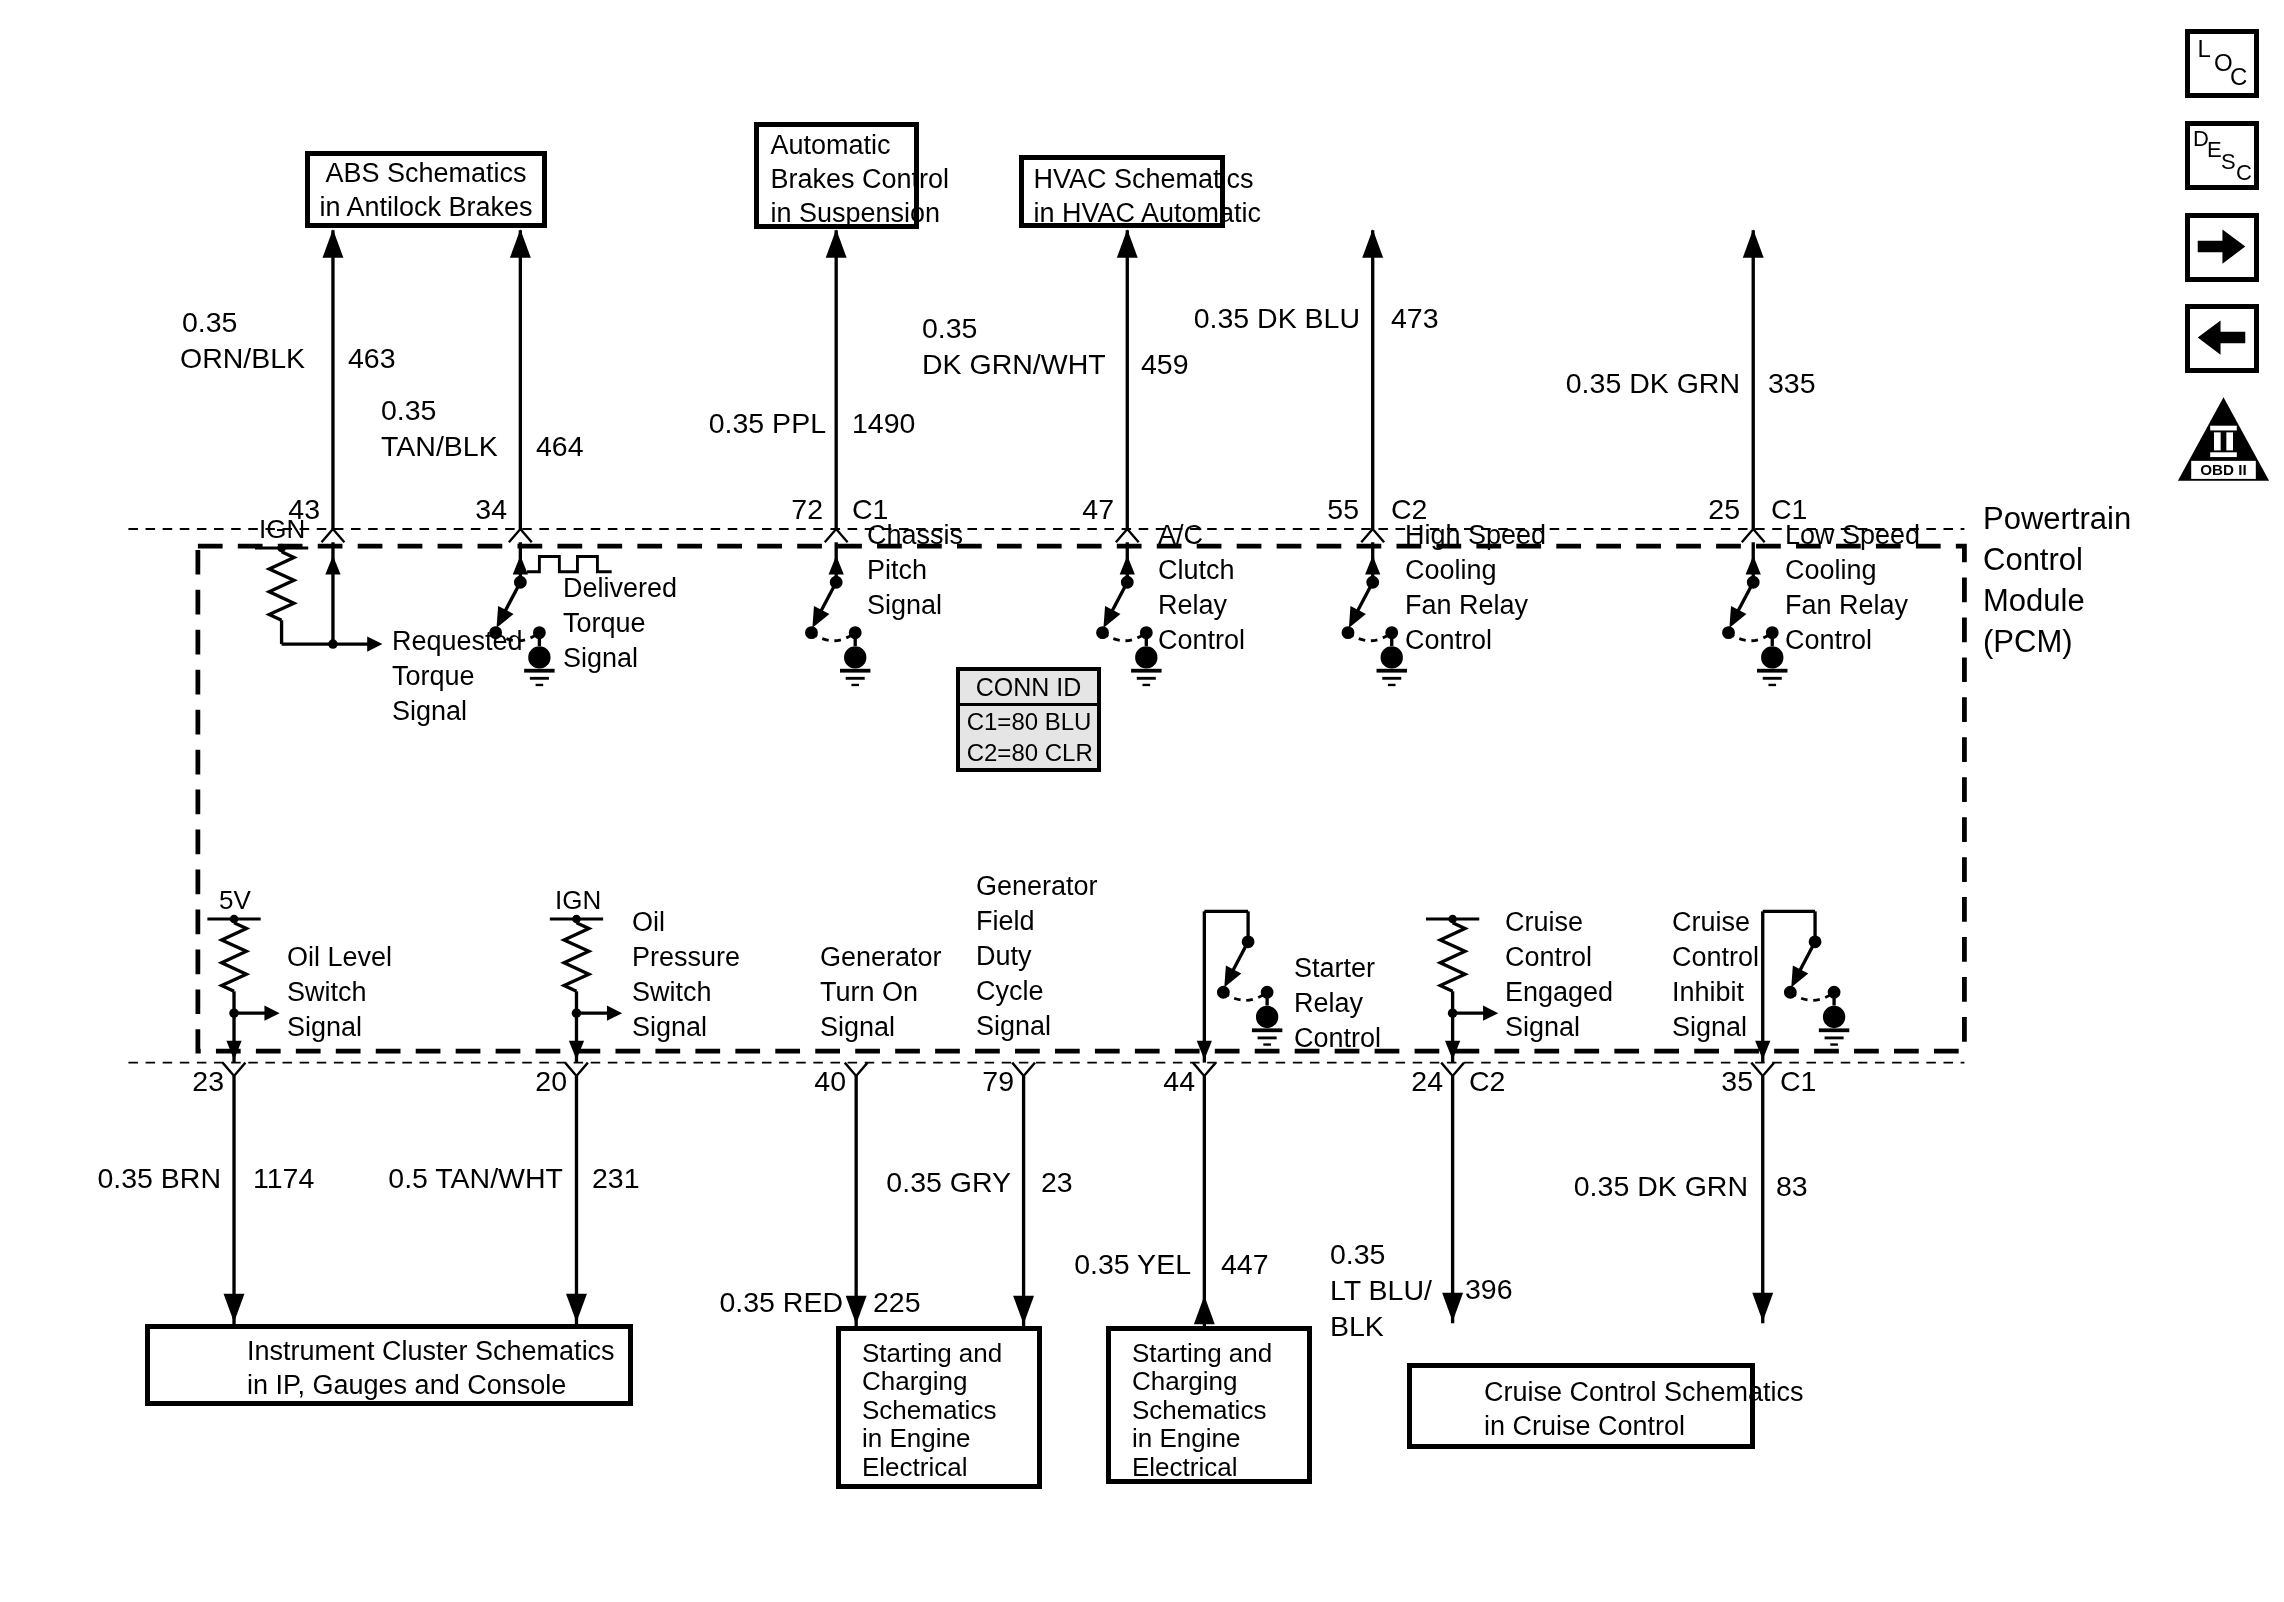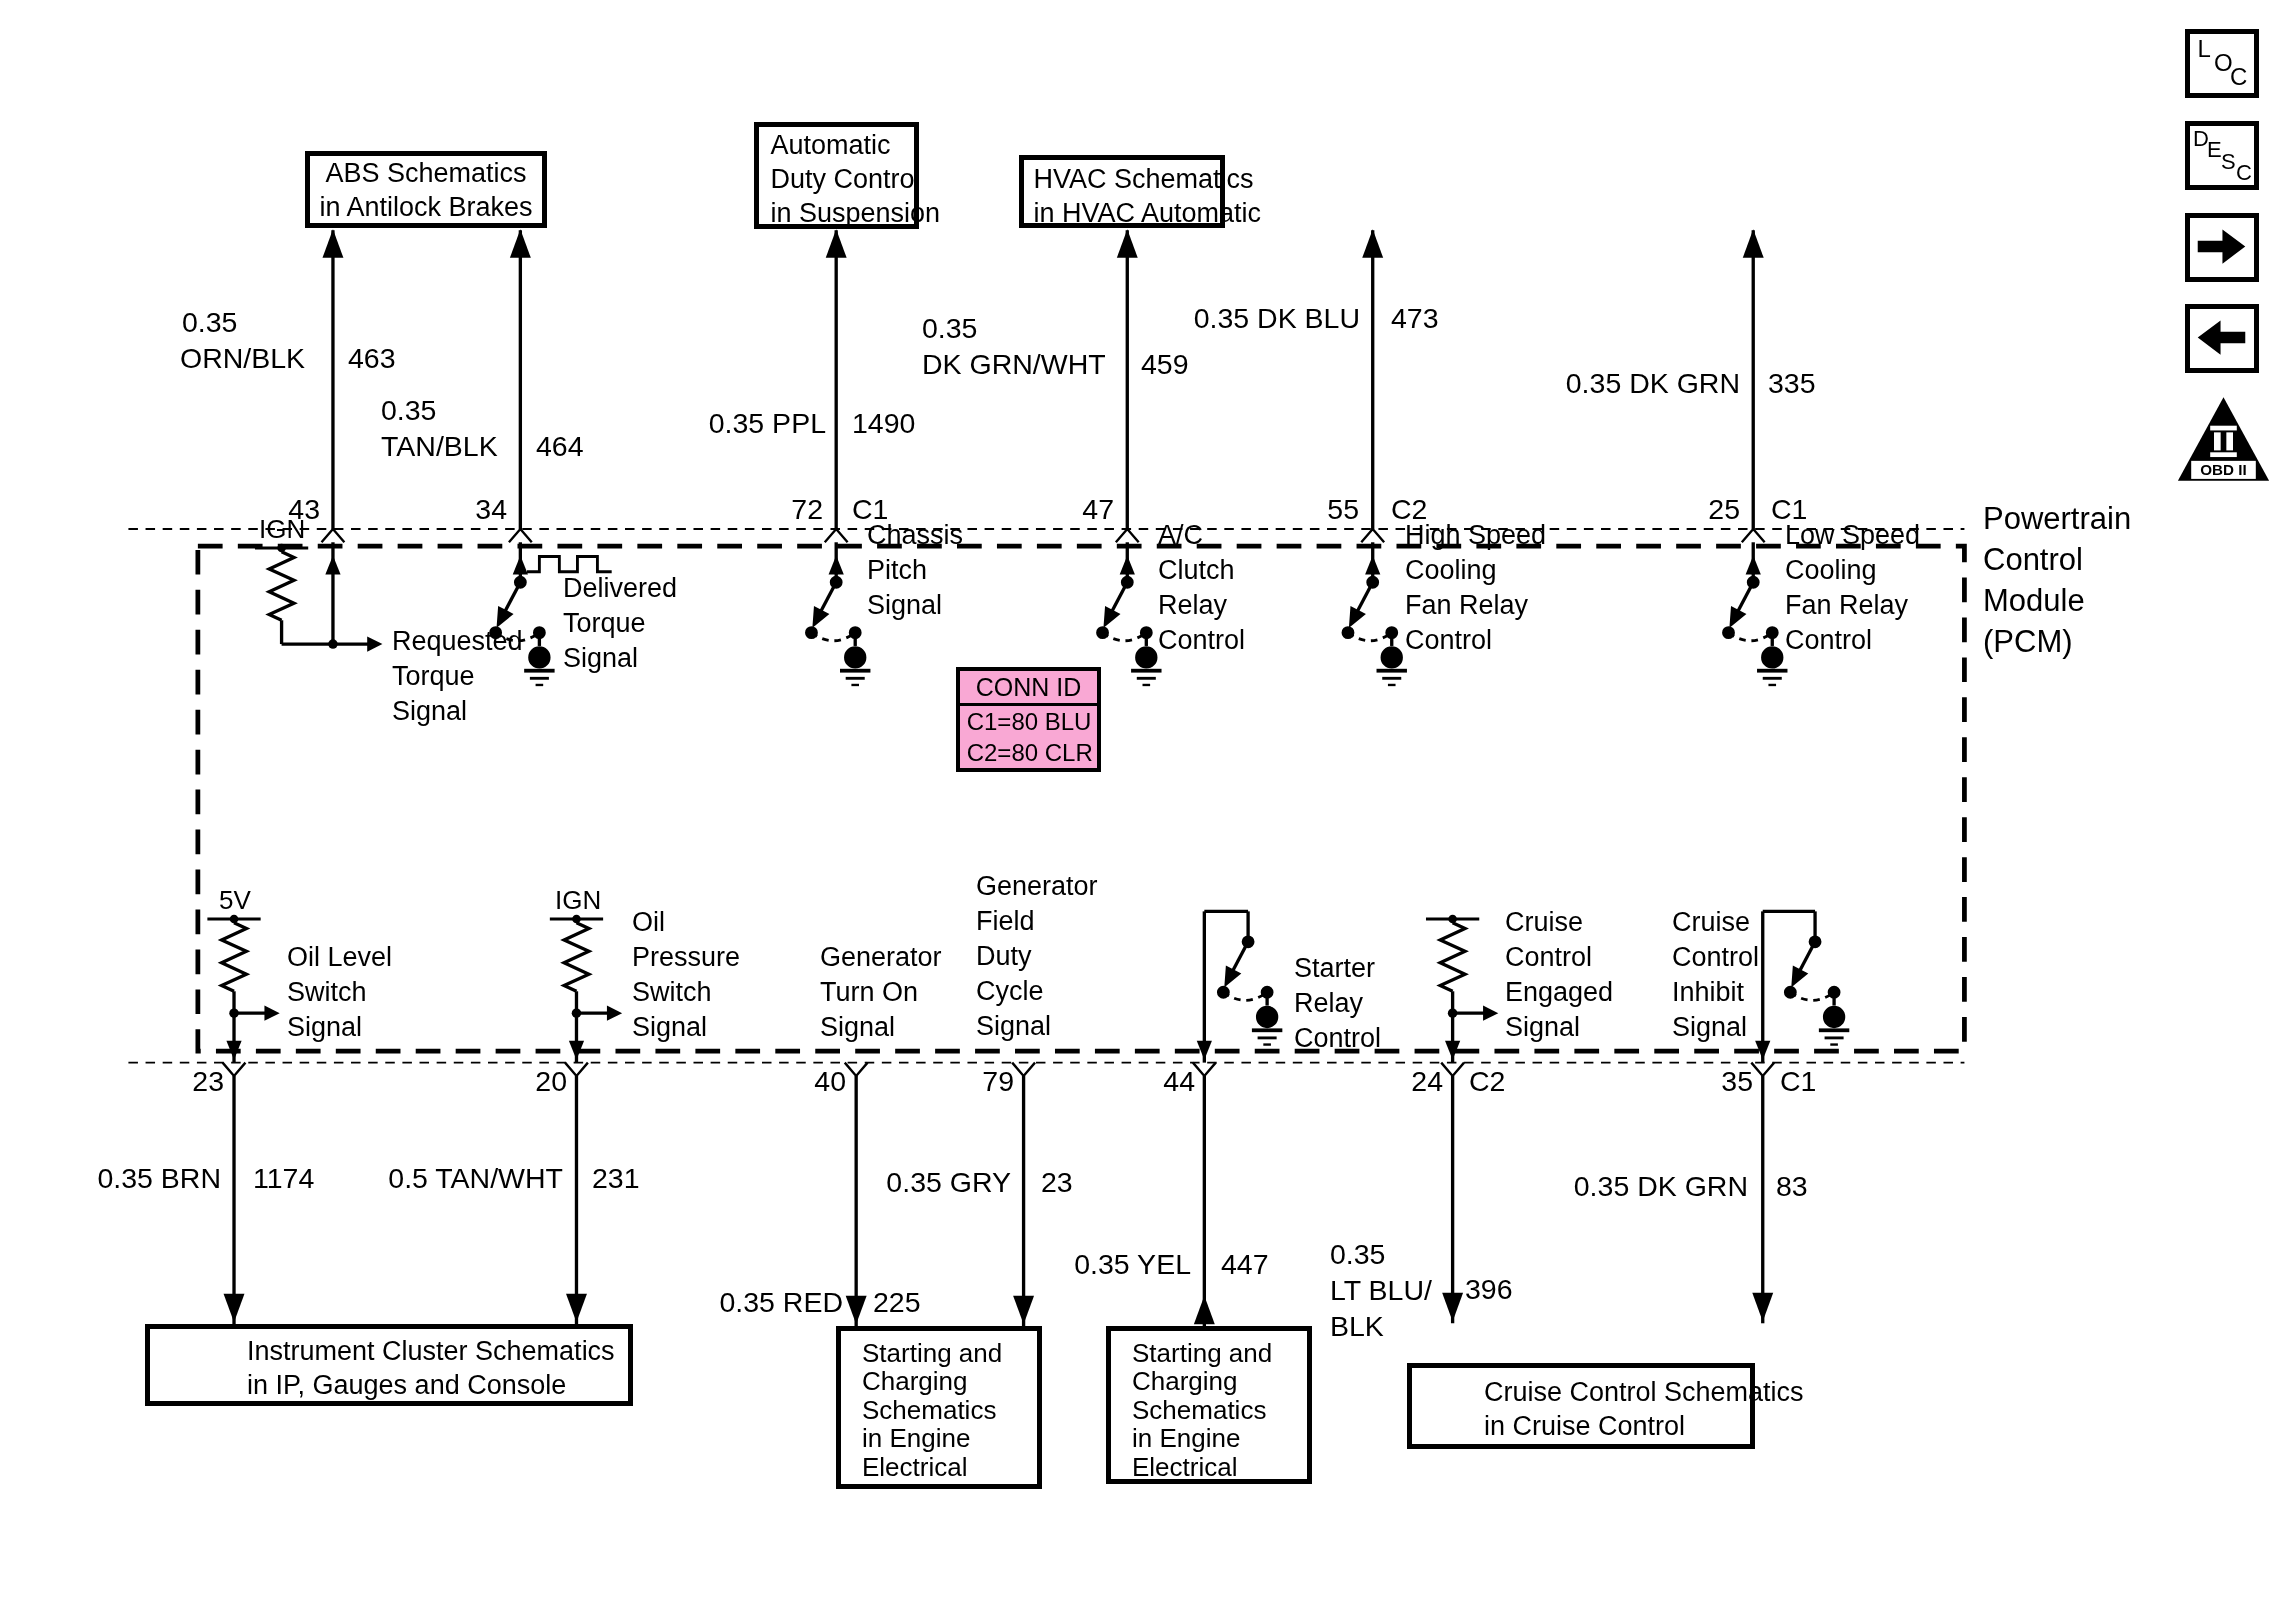--- a/index.html
+++ b/index.html
@@ -12,21 +12,21 @@
   svg.wiring { position:absolute; left:0; top:0; }
   .lbl { position:absolute; font-size:28.5px; white-space:nowrap; color:#000; }
   .ra  { text-align:right; }
   .pin { position:absolute; font-size:28.5px; white-space:nowrap; }
   .sig { position:absolute; font-size:27px; line-height:35px; white-space:nowrap; }
   .supply { position:absolute; font-size:26px; white-space:nowrap; }
   .refbox { position:absolute; border:5.7px solid #000; box-sizing:border-box; background:#fff; }
   .refbox .ln { font-size:27px; line-height:34px; white-space:nowrap; }
   .center { display:flex; flex-direction:column; justify-content:center; align-items:center; }
   .pcm-name { position:absolute; font-size:31px; line-height:41px; white-space:nowrap; }
-  .connid { position:absolute; border:4.8px solid #000; box-sizing:border-box; width:145px; background:#f9a8d4; }
+  .connid { position:absolute; border:4.8px solid #000; box-sizing:border-box; width:145px; background:#e5e5e5; }
   .connid .hdr { font-size:25px; text-align:center; padding:1.9px 0 1px 0; border-bottom:3.8px solid #000; }
   .connid .row { font-size:24px; padding:1.9px 0 1px 6.7px; white-space:nowrap; }
   .legend-box { position:absolute; width:74px; height:69px; border:5.7px solid #000; box-sizing:border-box; background:#fff; }
   .legend-box span { position:absolute; font-size:24px; }
   .obd { position:absolute; }
 </style>
 </head>
 <body>
 
 <div class="stage">
@@ -204,21 +204,21 @@
       <polygon points="1853,1389 1842,1359 1864,1359"></polygon>
     </g>
   </svg>
 
   <div class="refbox center" style="left:305px; top:151px; width:242px; height:77px;">
     <div class="ln">ABS Schematics</div>
     <div class="ln">in Antilock Brakes</div>
   </div>
   <div class="refbox" style="left:754px; top:122px; width:165px; height:107px; padding:1px 0 0 11.4px;">
     <div class="ln">Automatic</div>
-    <div class="ln">Duty Control</div>
+    <div class="ln">Brakes Control</div>
     <div class="ln">in Suspension</div>
   </div>
   <div class="refbox" style="left:1019px; top:155px; width:206px; height:73px; padding:1.9px 0 0 9.5px;">
     <div class="ln">HVAC Schematics</div>
     <div class="ln">in HVAC Automatic</div>
   </div>
 
   <div class="lbl" style="left:182px; top:306px;">0.35</div>
   <div class="lbl" style="left:180px; top:342px;">ORN/BLK</div>
   <div class="lbl" style="left:348px; top:342px;">463</div>

